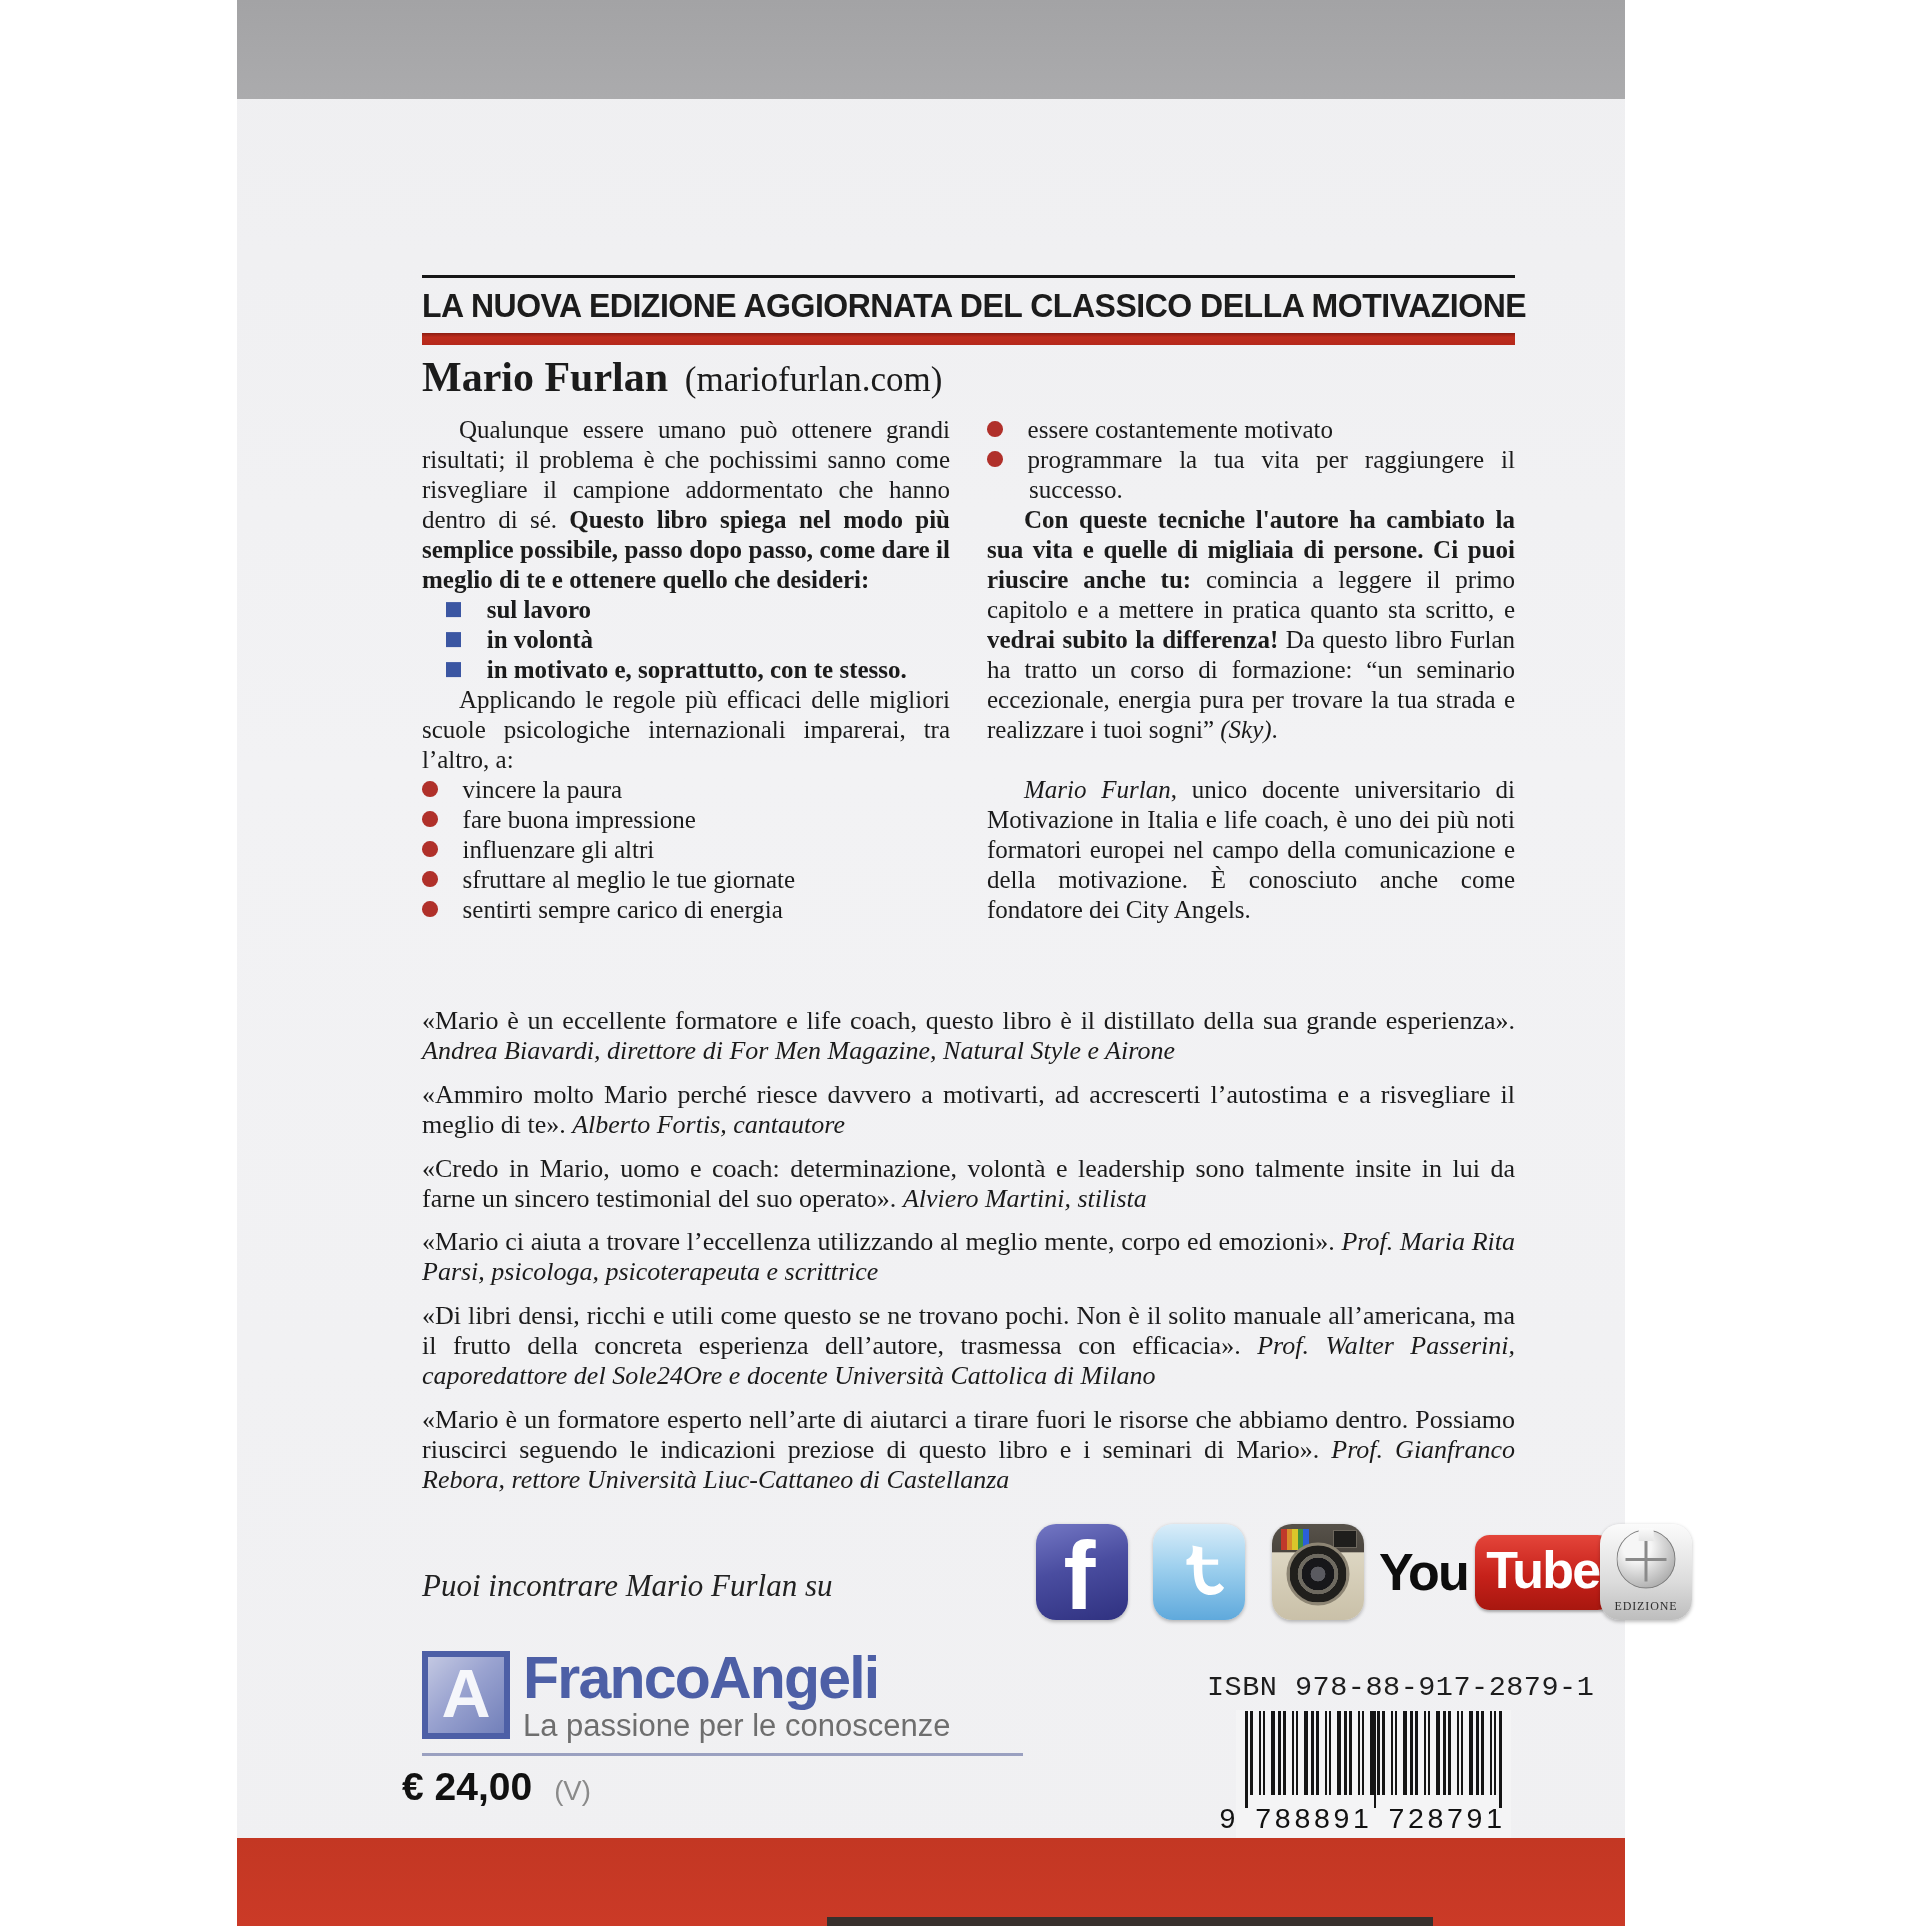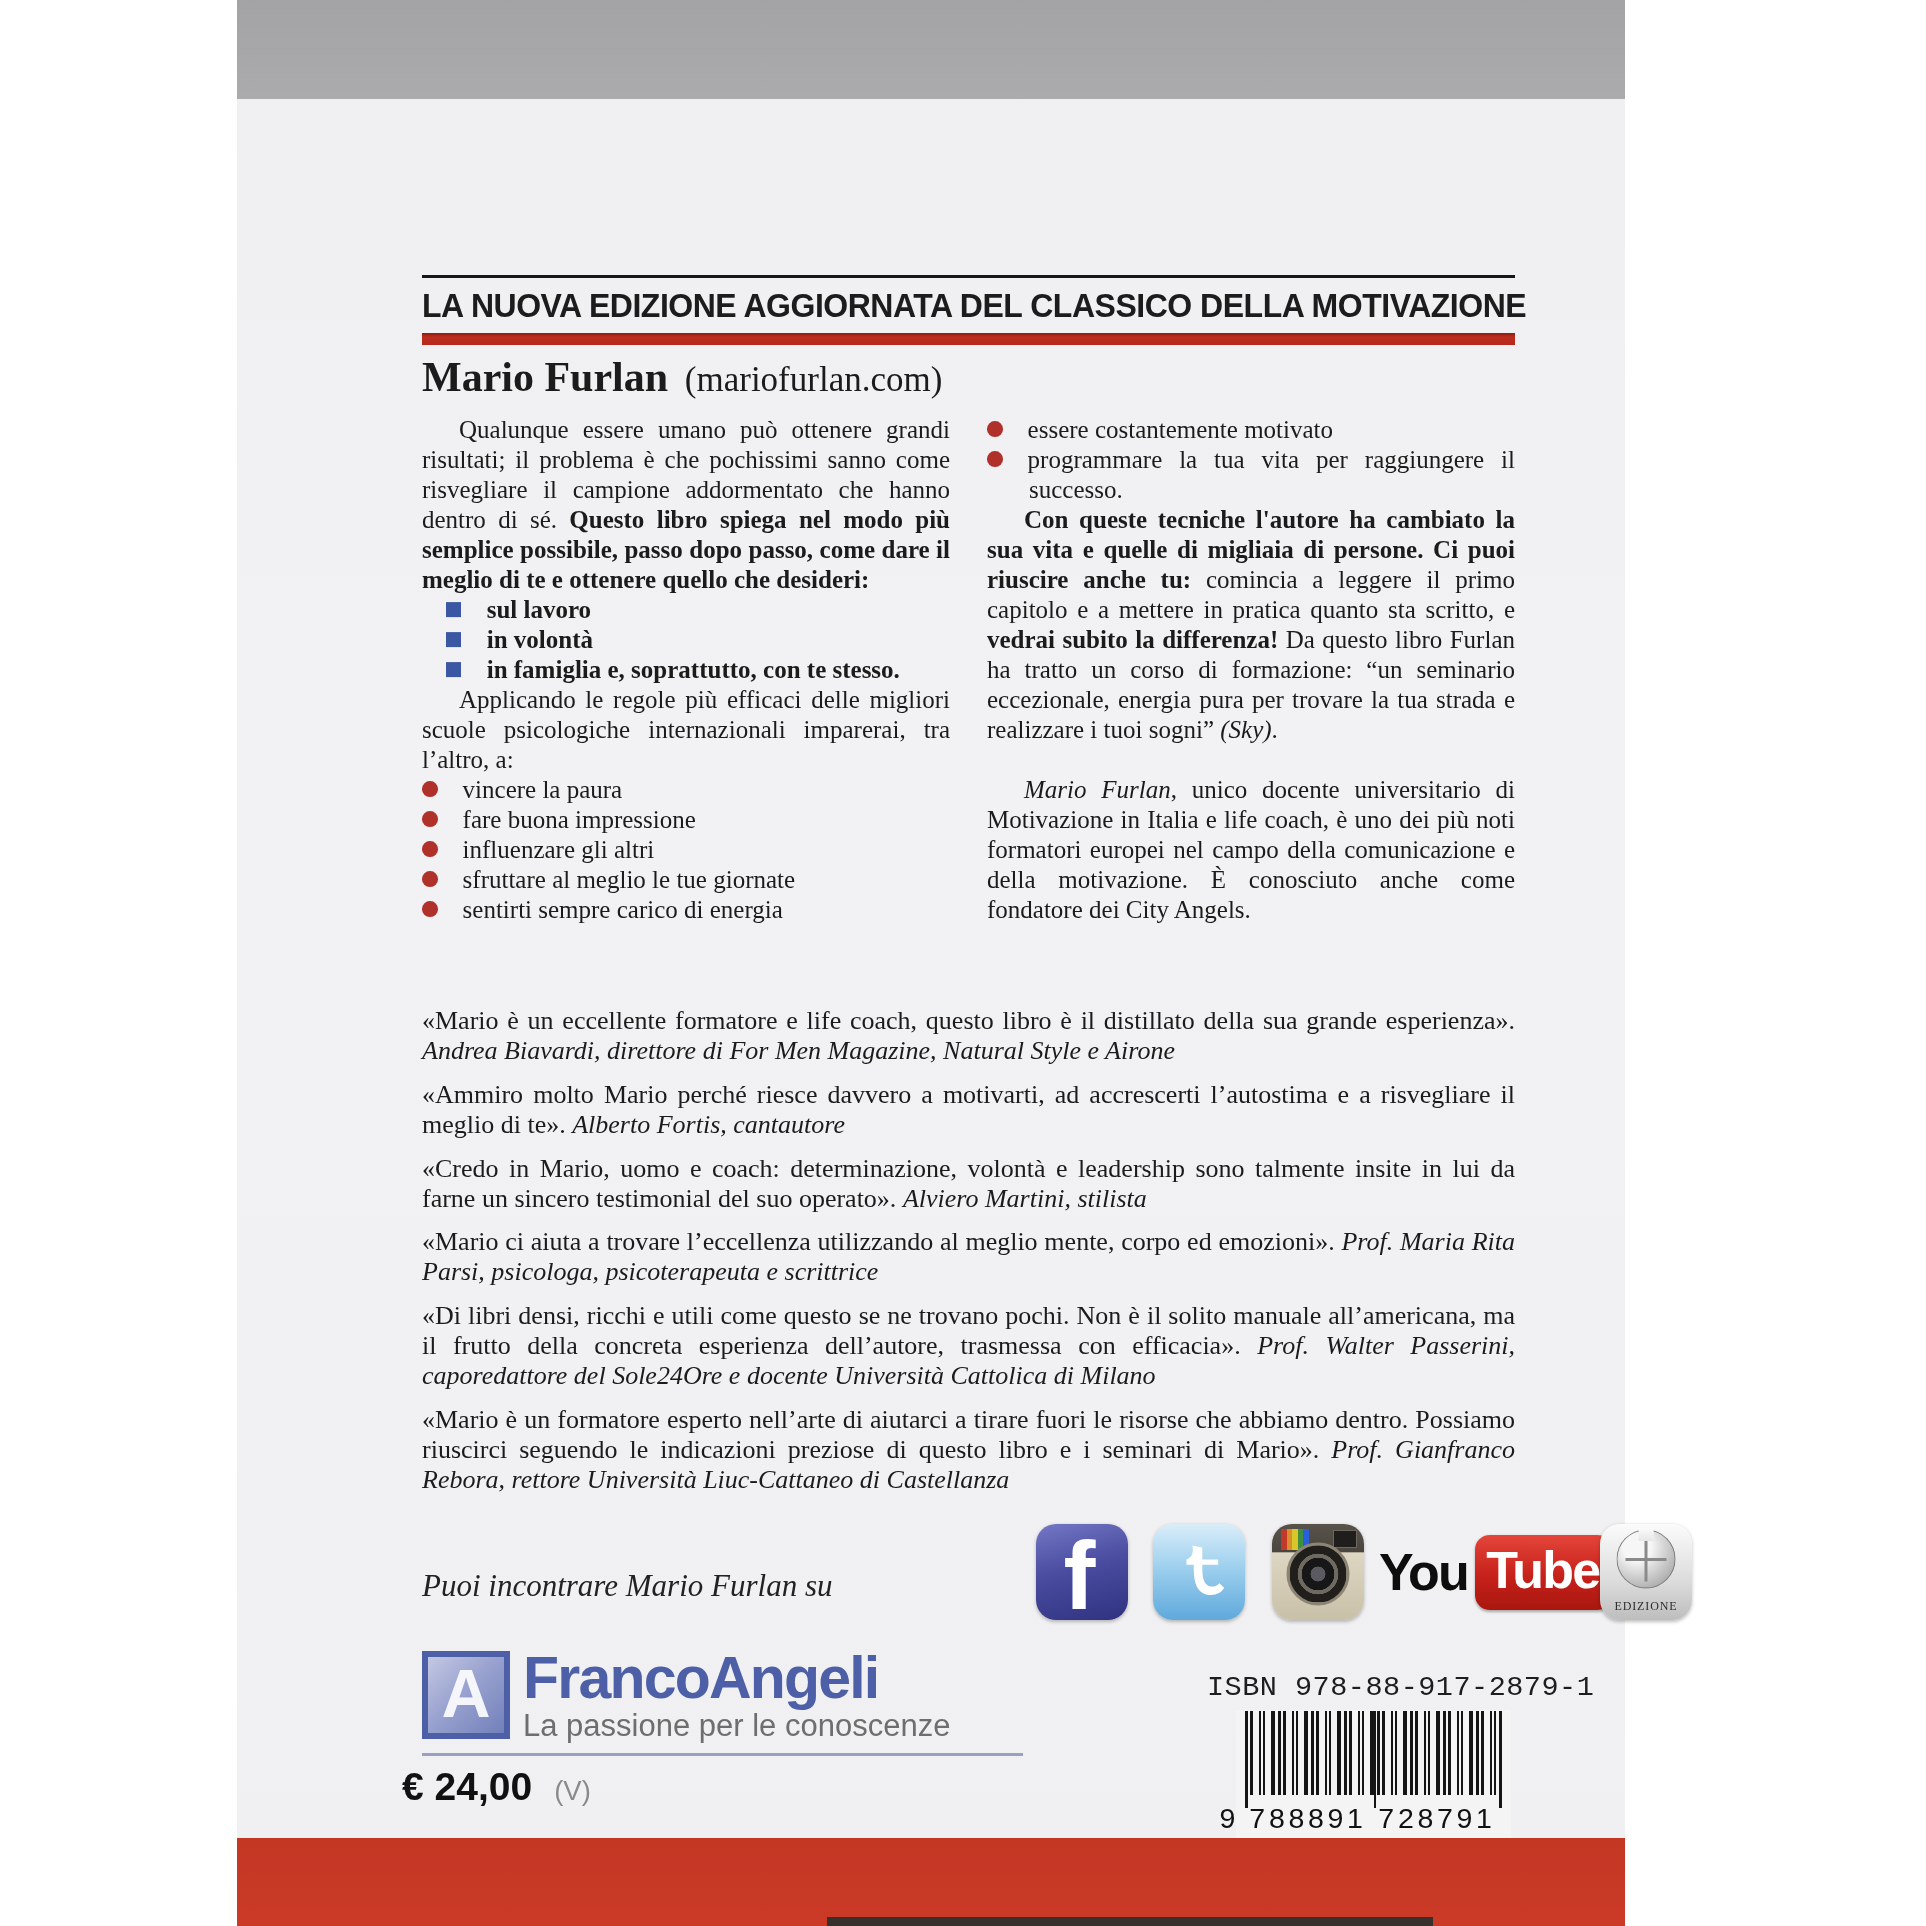--- a/index.html
+++ b/index.html
@@ -113,21 +113,21 @@
           #151515 0 2.8px, transparent 2.8px 4.6px,
           #151515 4.6px 8.3px, transparent 8.3px 13.8px,
           #151515 13.8px 15.6px, transparent 15.6px 18.4px,
           #151515 18.4px 20px, transparent 20px 26px,
           #151515 26px 30px, transparent 30px 33px);}
   .guard{position:absolute;top:1.8px;width:2.8px;height:97px;background:#151515;}
   .g-left{left:9.2px;} .g-mid{left:50%;} .g-right{right:9.2px;}
   .barcode-digits{position:absolute;left:0;right:0;top:92px;display:flex;
         font-family:"Liberation Sans",sans-serif;font-size:28.5px;color:#111;}
   .bd-9{width:24px;text-align:left;margin-left:-16.5px;}
-  .bd-left{width:129px;text-align:center;letter-spacing:3.7px;}
+  .bd-left{width:129px;text-align:left;letter-spacing:3.7px;margin-left:12px;}
   .bd-right{width:129px;text-align:center;letter-spacing:3.7px;}
 </style>
 </head>
 <body>
 
 <div class="book">
   <div class="gray-band"></div>
 
 
   <div class="banner-block">
@@ -141,21 +141,21 @@
   </div>
 
   <div class="cols">
     <div class="col">
       <p class="p-indent">
         <span>Qualunque essere umano può ottenere grandi risultati; il problema è che pochissimi sanno come risvegliare il campione addormentato che hanno dentro di sé. </span><b>Questo libro spiega nel modo più semplice possibile, passo dopo passo, come dare il meglio di te e ottenere quello che desideri:</b>
       </p>
       <ul class="bullets-square">
         <li><span class="sq-bullet"></span><span>sul lavoro</span></li>
         <li><span class="sq-bullet"></span><span>in volontà</span></li>
-        <li><span class="sq-bullet"></span><span>in famiglia e, soprattutto, con te stesso.</span></li>
+        <li><span class="sq-bullet"></span><span>in motivato e, soprattutto, con te stesso.</span></li>
       </ul>
       <p class="p-indent">Applicando le regole più efficaci delle migliori scuole psicologiche internazionali imparerai, tra l’altro, a:</p>
       <ul>
         <li><span class="dot-bullet"></span><span>vincere la paura</span></li>
         <li><span class="dot-bullet"></span><span>fare buona impressione</span></li>
         <li><span class="dot-bullet"></span><span>influenzare gli altri</span></li>
         <li><span class="dot-bullet"></span><span>sfruttare al meglio le tue giornate</span></li>
         <li><span class="dot-bullet"></span><span>sentirti sempre carico di energia</span></li>
       </ul>
     </div>

